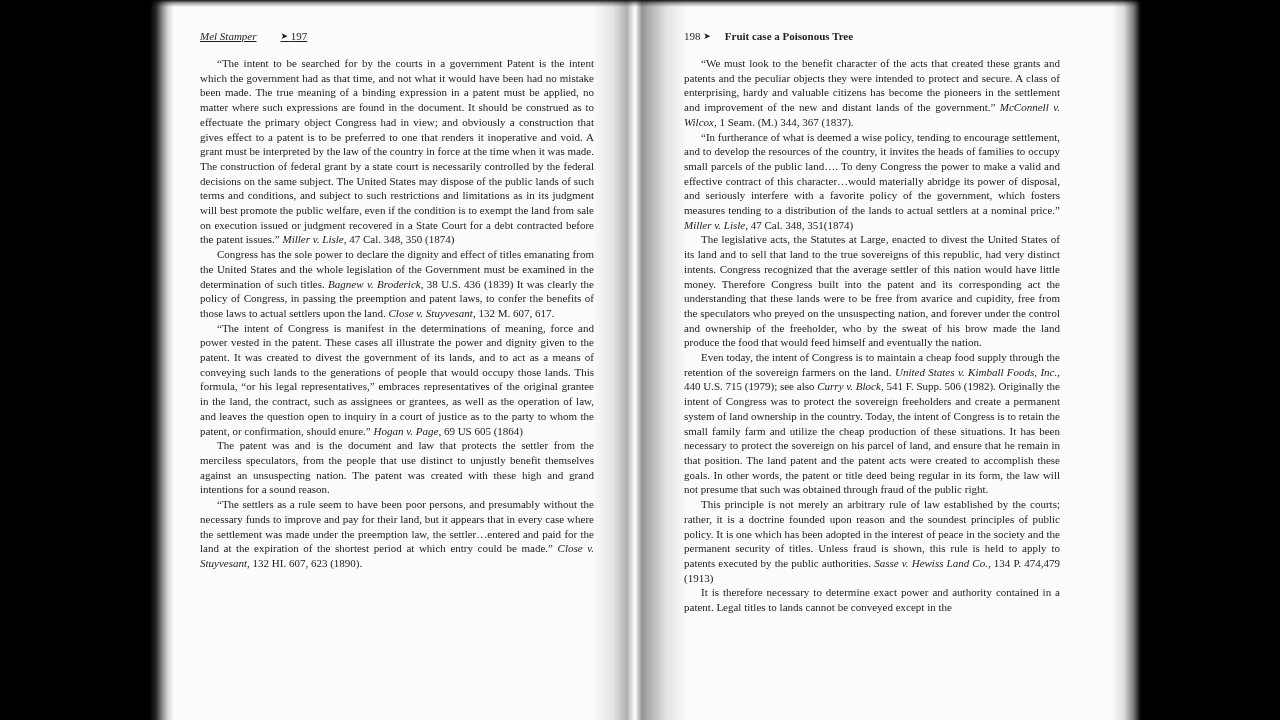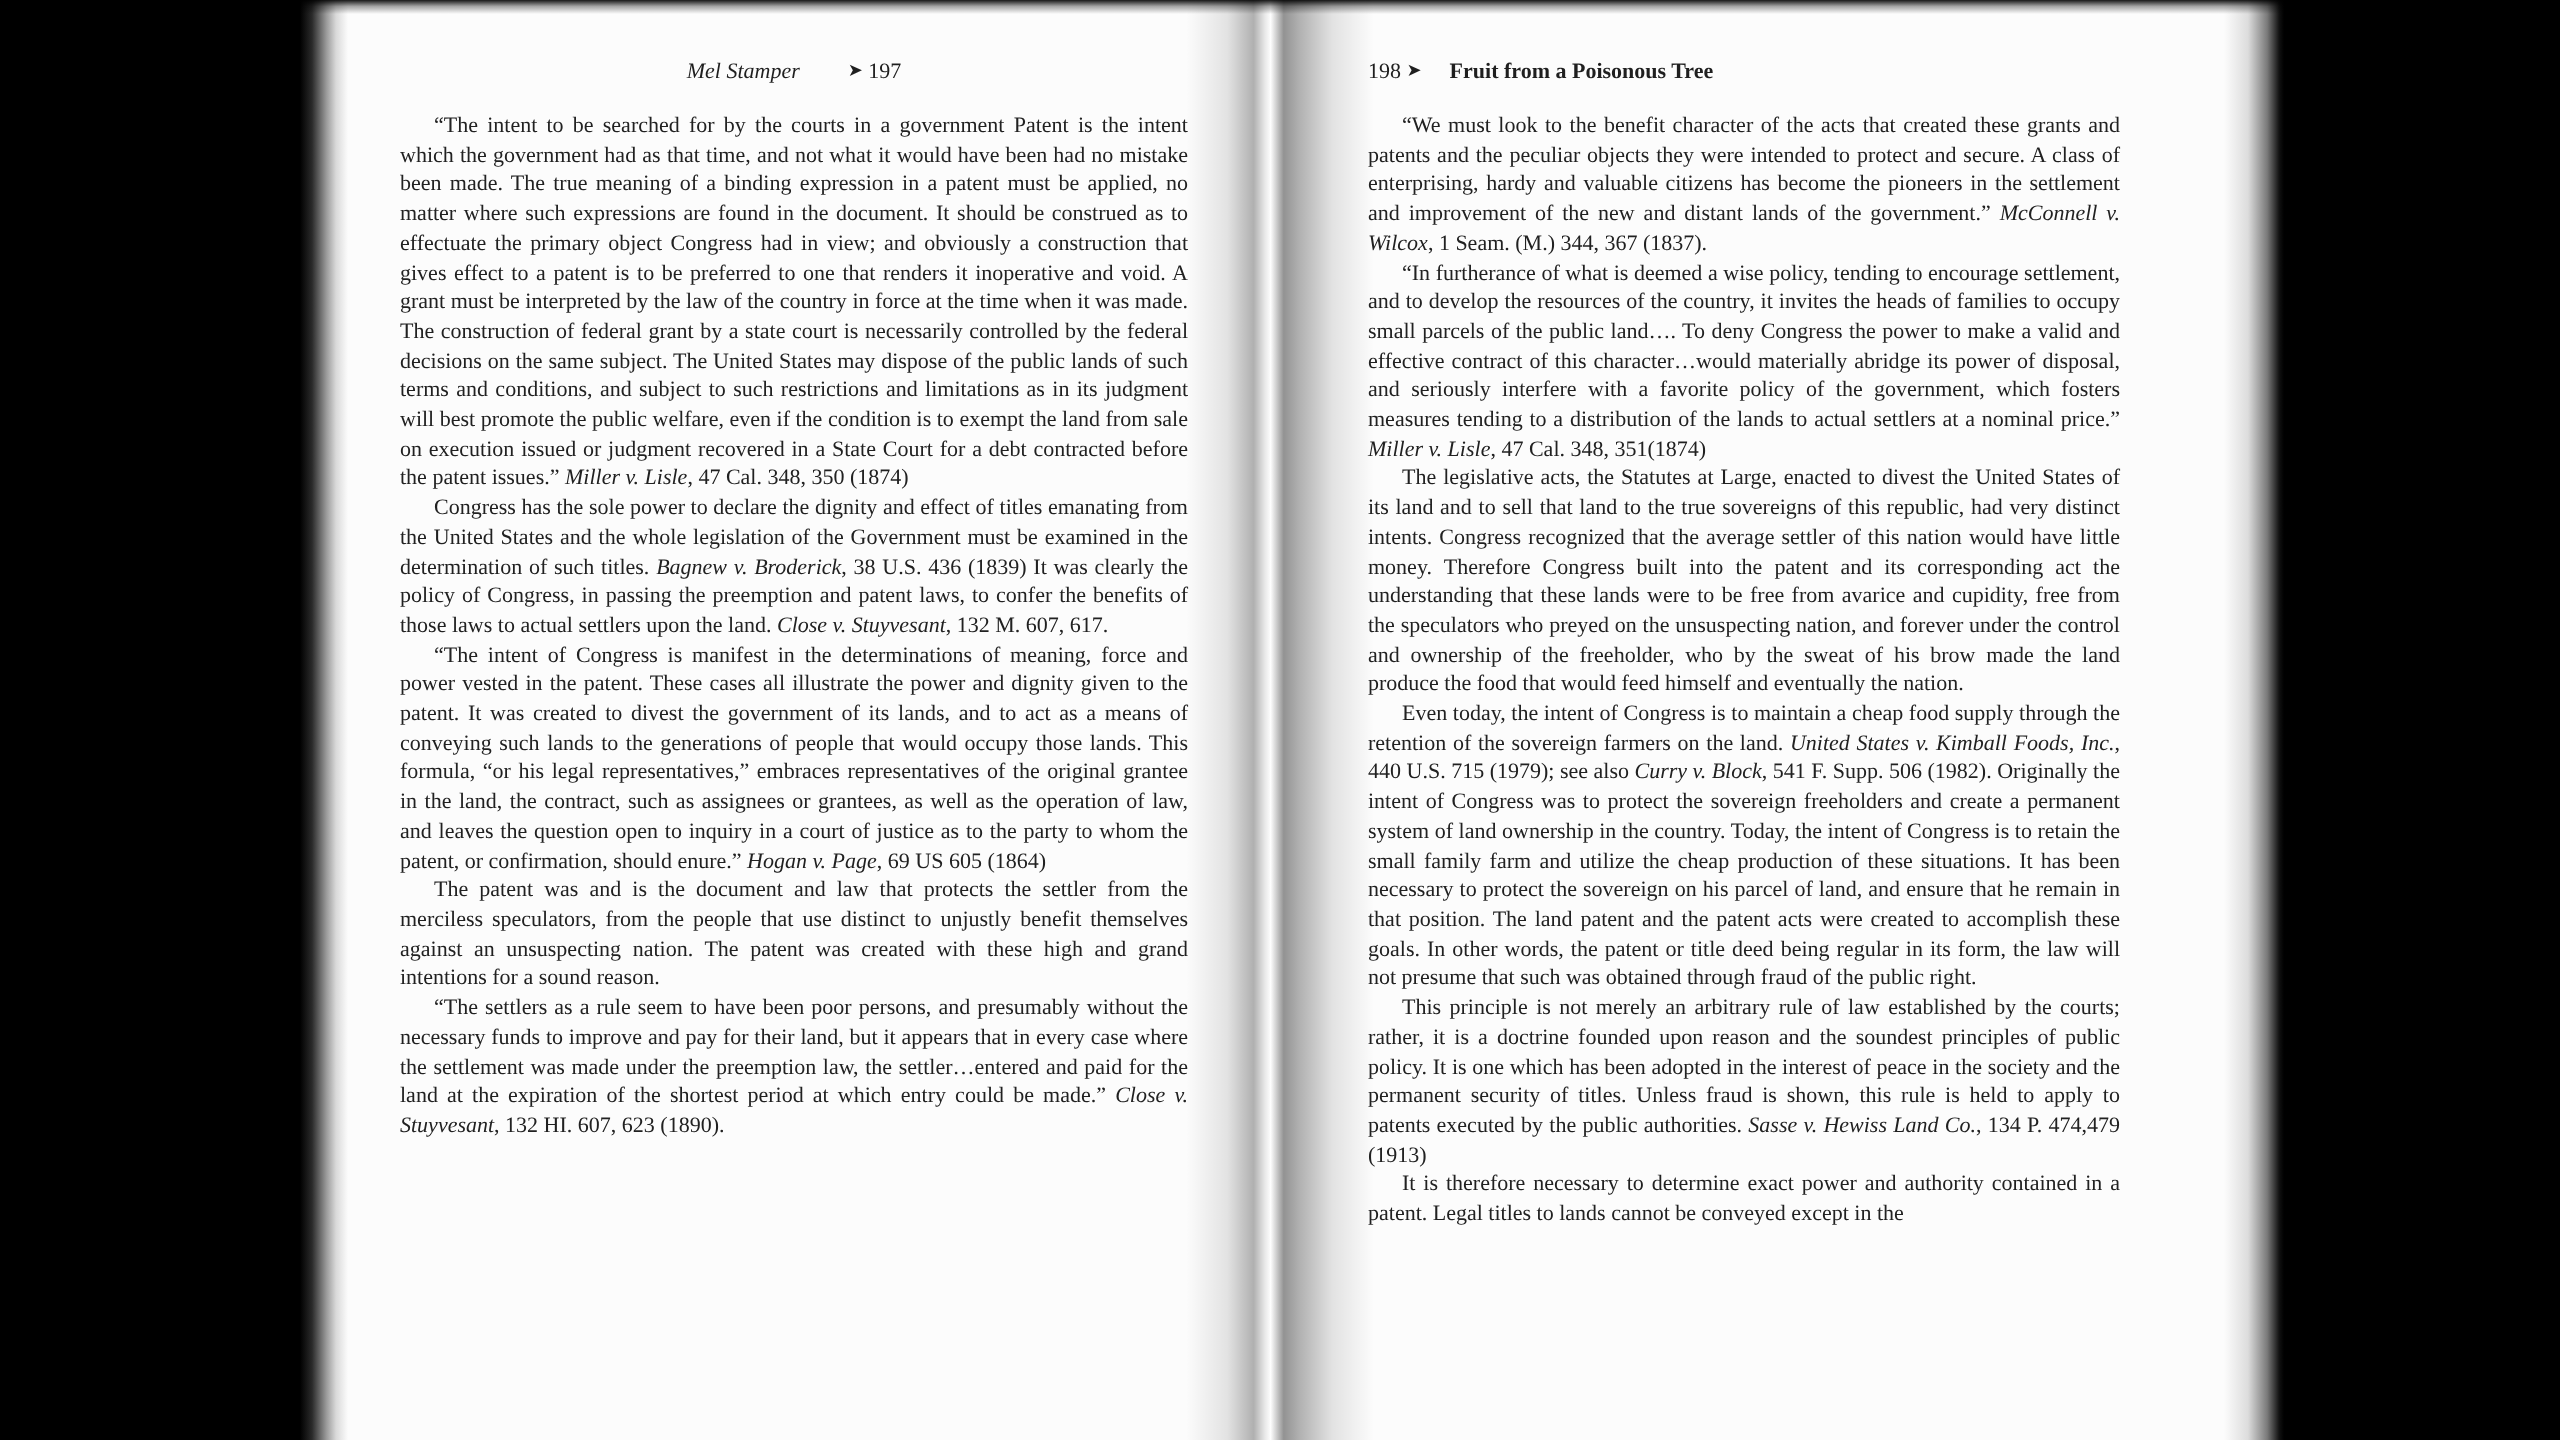--- a/index.html
+++ b/index.html
@@ -34,21 +34,21 @@
       rgba(0,0,0,0.30) 36%,
       rgba(0,0,0,0.08) 42%,
       rgba(255,255,255,0.6) 45%,
       rgba(0,0,0,0.42) 52%,
       rgba(0,0,0,0.30) 60%,
       rgba(0,0,0,0.10) 78%,
       rgba(0,0,0,0) 100%);
     pointer-events:none;
   }
   .running-header { position:absolute; top:30px; font-size:11px; color:#1f1f1f; white-space:nowrap; }
-  .header-left  { left:50px;  width:394px; text-align:center; }
+  .header-left  { left:50px;  width:394px; text-align:left;text-decoration:underline; }
   .header-right { left:534px; width:376px; text-align:left; }
   .running-header .author { font-style:italic; }
   .running-header .gap { display:inline-block; width:24px; }
   .running-header .gap-sm { display:inline-block; width:14px; }
   .running-header .title { font-weight:bold; }
   .running-header .arrow { font-size:9px; position:relative; top:-1px; }
   .text-col { position:absolute; top:56px; color:#212121; }
   .col-left  { left:50px;  width:394px; }
   .col-right { left:534px; width:376px; }
   .text-col p {
@@ -64,21 +64,21 @@
 <div class="stage">
   <div class="spread">
 
     <div class="running-header header-left">
       <span class="author">Mel Stamper</span><span class="gap"></span><span class="arrow">➤</span>
       <span>197</span>
     </div>
 
     <div class="running-header header-right">
       <span>198</span>
-      <span class="arrow">➤</span><span class="gap-sm"></span><span class="title">Fruit from a Poisonous Tree</span>
+      <span class="arrow">➤</span><span class="gap-sm"></span><span class="title">Fruit case a Poisonous Tree</span>
     </div>
 
     <div class="text-col col-left">
         <p><span>“The intent to be searched for by the courts in a government Patent is the intent which the government had as that time, and not what it would have been had no mistake been made. The true meaning of a binding expression in a patent must be applied, no matter where such expressions are found in the document. It should be construed as to effectuate the primary object Congress had in view; and obviously a construction that gives effect to a patent is to be preferred to one that renders it inoperative and void. A grant must be interpreted by the law of the country in force at the time when it was made. The construction of federal grant by a state court is necessarily controlled by the federal decisions on the same subject. The United States may dispose of the public lands of such terms and conditions, and subject to such restrictions and limitations as in its judgment will best promote the public welfare, even if the condition is to exempt the land from sale on execution issued or judgment recovered in a State Court for a debt contracted before the patent issues.” </span><i>Miller v. Lisle</i><span>, 47 Cal. 348, 350 (1874)</span></p>
         <p><span>Congress has the sole power to declare the dignity and effect of titles emanating from the United States and the whole legislation of the Government must be examined in the determination of such titles. </span><i>Bagnew v. Broderick</i><span>, 38 U.S. 436 (1839) It was clearly the policy of Congress, in passing the preemption and patent laws, to confer the benefits of those laws to actual settlers upon the land. </span><i>Close v. Stuyvesant</i><span>, 132 M. 607, 617.</span></p>
         <p><span>“The intent of Congress is manifest in the determinations of meaning, force and power vested in the patent. These cases all illustrate the power and dignity given to the patent. It was created to divest the government of its lands, and to act as a means of conveying such lands to the generations of people that would occupy those lands. This formula, “or his legal representatives,” embraces representatives of the original grantee in the land, the contract, such as assignees or grantees, as well as the operation of law, and leaves the question open to inquiry in a court of justice as to the party to whom the patent, or confirmation, should enure.” </span><i>Hogan v. Page</i><span>, 69 US 605 (1864)</span></p>
         <p><span>The patent was and is the document and law that protects the settler from the merciless speculators, from the people that use distinct to unjustly benefit themselves against an unsuspecting nation. The patent was created with these high and grand intentions for a sound reason.</span></p>
         <p><span>“The settlers as a rule seem to have been poor persons, and presumably without the necessary funds to improve and pay for their land, but it appears that in every case where the settlement was made under the preemption law, the settler…entered and paid for the land at the expiration of the shortest period at which entry could be made.” </span><i>Close v. Stuyvesant</i><span>, 132 HI. 607, 623 (1890).</span></p>
       </div>
 

